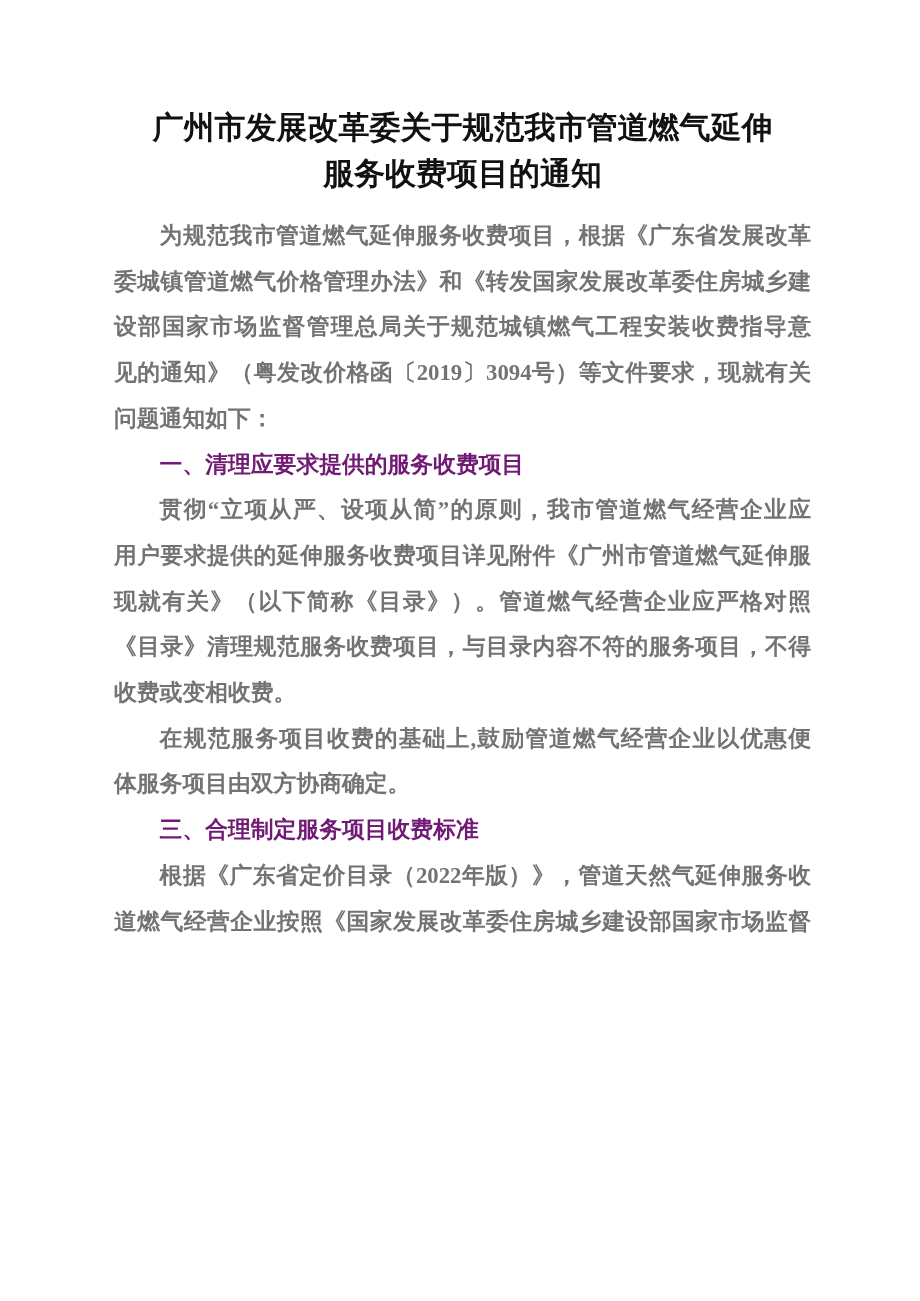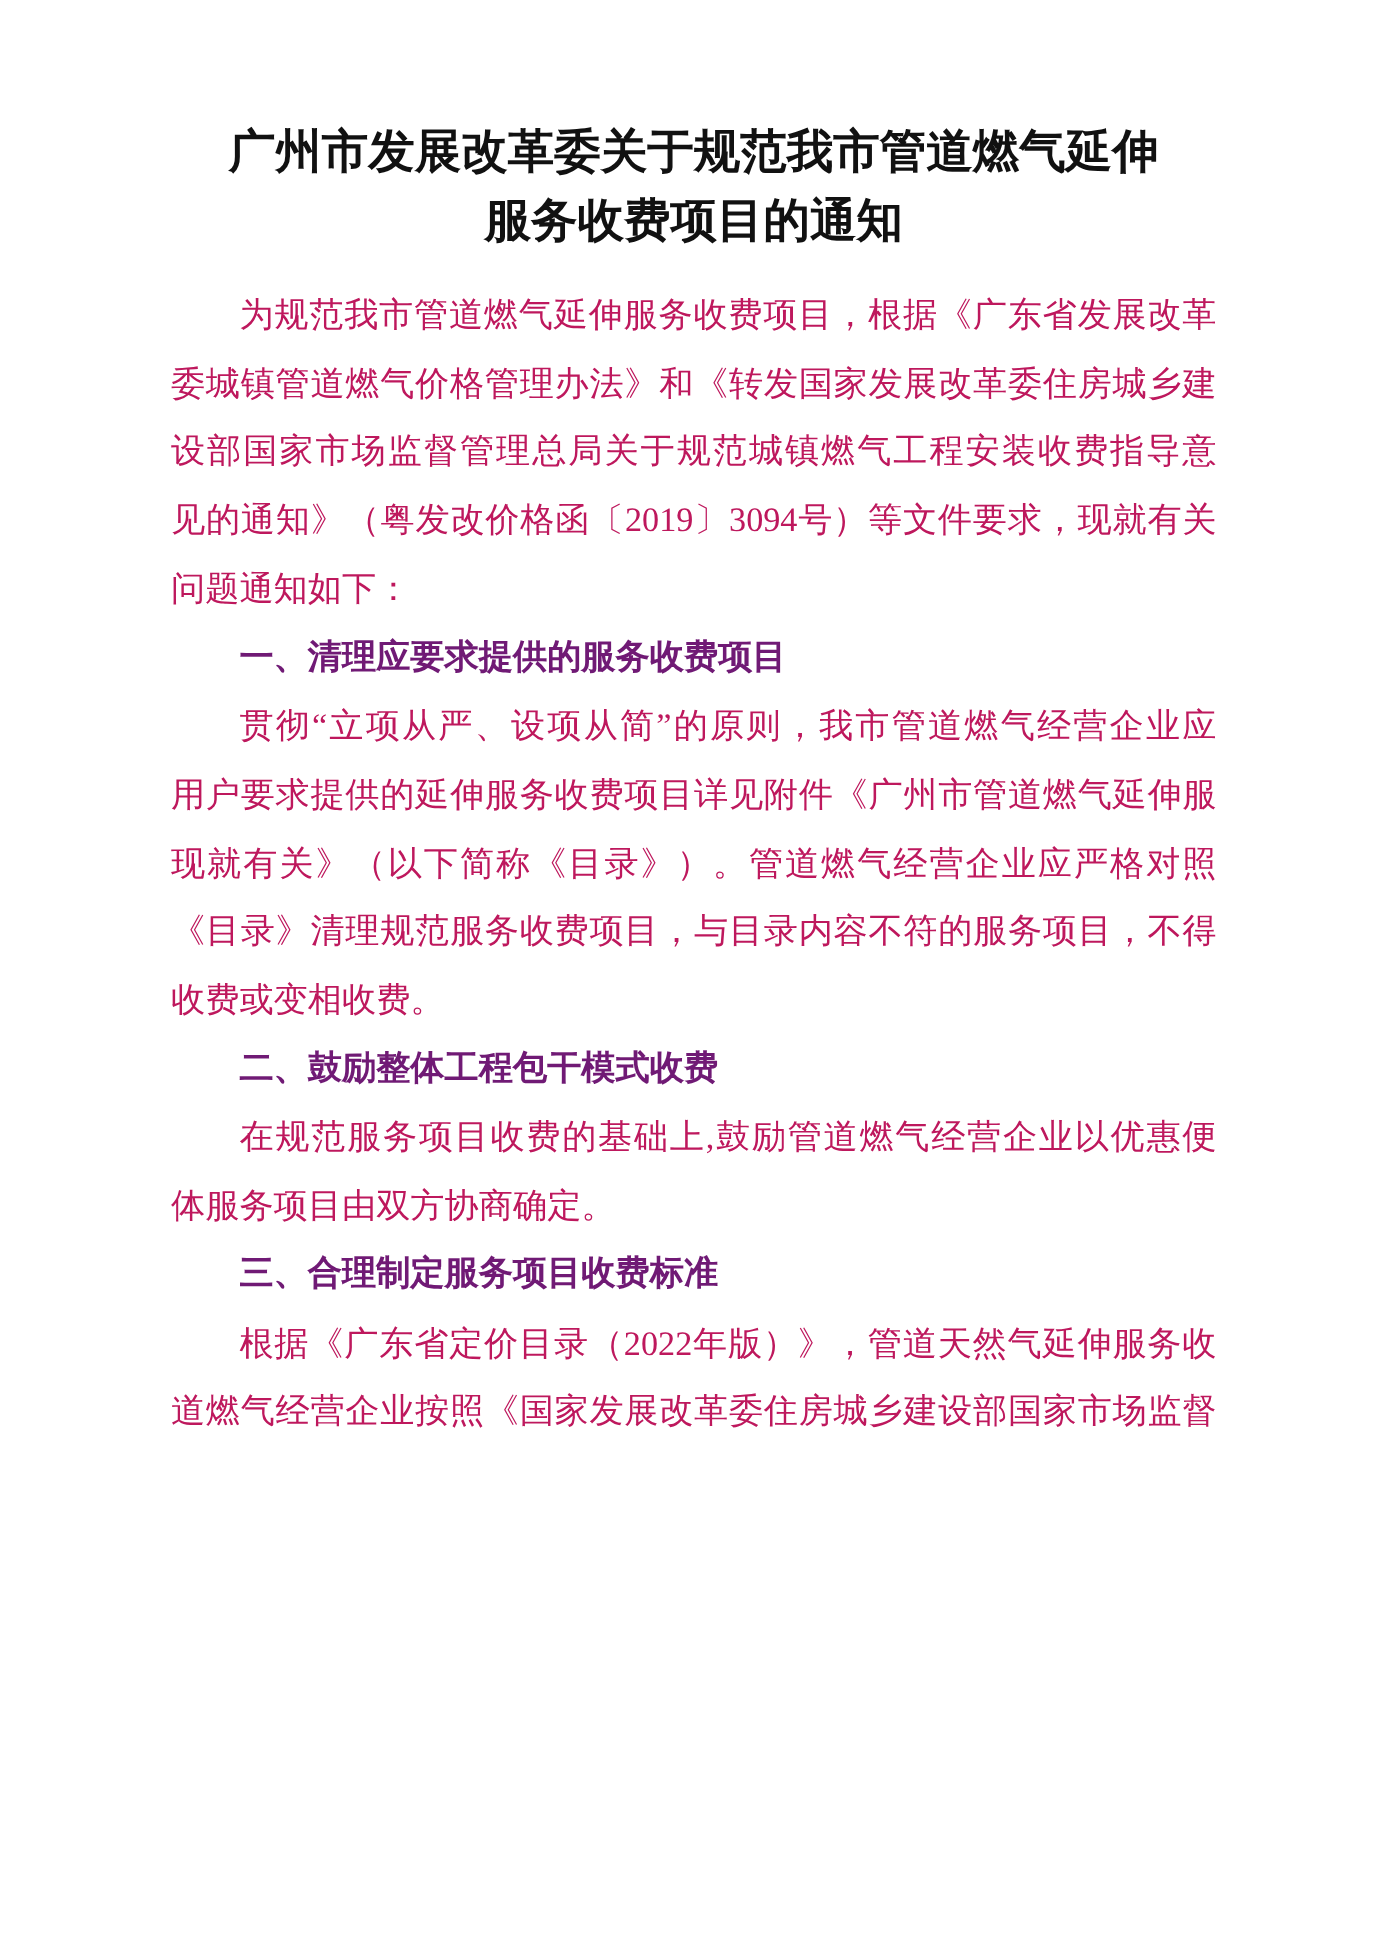--- a/index.html
+++ b/index.html
@@ -9,41 +9,42 @@
   }
   .page {
     position: relative;
     width: 920px;
     height: 1301px;
     margin: 0 auto;
     background: #ffffff;
     color: #1b1b1b;
     overflow: hidden;
     box-sizing: border-box;
-    padding: 78px 109px 0 114px;
+    padding: 104px 109px 0 114px;
   }
   .doc-title {
     font-family: "DejaVu Sans", "Liberation Sans", sans-serif;
     font-weight: bold;
     font-size: 31px;
     line-height: 46px;
     text-align: center;
     color: #111111;
     margin: 0 0 17px 0;
   }
   .doc-body {
     font-family: "Liberation Serif", "DejaVu Serif", serif;
     font-size: 22.8px;
     line-height: 45.7px;
   }
   .line {
     text-align: justify;
     text-align-last: justify;
     white-space: normal;
-    color: #be185d;
+    color: #737373;
+    font-weight: bold;
   }
   .line.first {
     text-indent: 2em;
   }
   .line.last {
     text-align-last: left;
   }
   .line.heading {
     font-family: "DejaVu Sans", "Liberation Sans", sans-serif;
     font-weight: bold;
@@ -65,20 +66,19 @@
       <div class="line paragraph">委城镇管道燃气价格管理办法》和《转发国家发展改革委住房城乡建</div>
       <div class="line paragraph">设部国家市场监督管理总局关于规范城镇燃气工程安装收费指导意</div>
       <div class="line paragraph">见的通知》（粤发改价格函〔2019〕3094号）等文件要求，现就有关</div>
       <div class="line paragraph last">问题通知如下：</div>
       <div class="line heading first last">一、清理应要求提供的服务收费项目</div>
       <div class="line paragraph first">贯彻“立项从严、设项从简”的原则，我市管道燃气经营企业应</div>
       <div class="line paragraph">用户要求提供的延伸服务收费项目详见附件《广州市管道燃气延伸服</div>
       <div class="line paragraph">现就有关》（以下简称《目录》）。管道燃气经营企业应严格对照</div>
       <div class="line paragraph">《目录》清理规范服务收费项目，与目录内容不符的服务项目，不得</div>
       <div class="line paragraph last">收费或变相收费。</div>
-      <div class="line heading first last">二、鼓励整体工程包干模式收费</div>
       <div class="line paragraph first">在规范服务项目收费的基础上,鼓励管道燃气经营企业以优惠便</div>
       <div class="line paragraph last">体服务项目由双方协商确定。</div>
       <div class="line heading first last">三、合理制定服务项目收费标准</div>
       <div class="line paragraph first">根据《广东省定价目录（2022年版）》，管道天然气延伸服务收</div>
       <div class="line paragraph">道燃气经营企业按照《国家发展改革委住房城乡建设部国家市场监督</div>
     </div>
 </div>
 
 </body></html>

